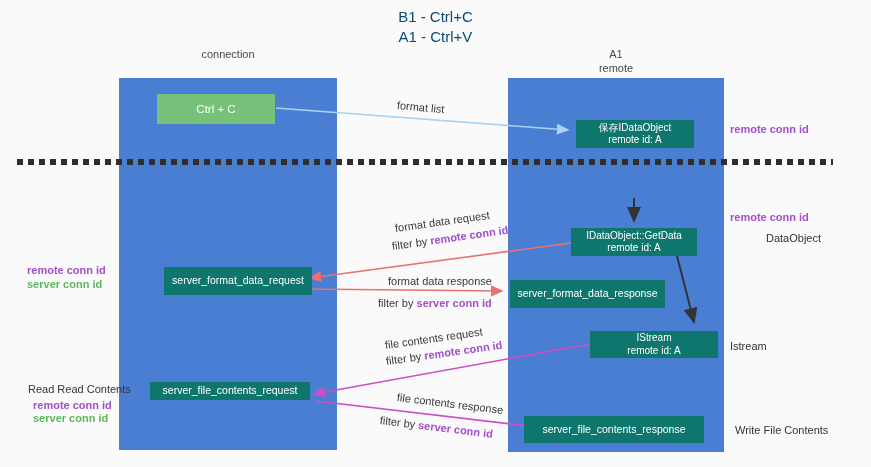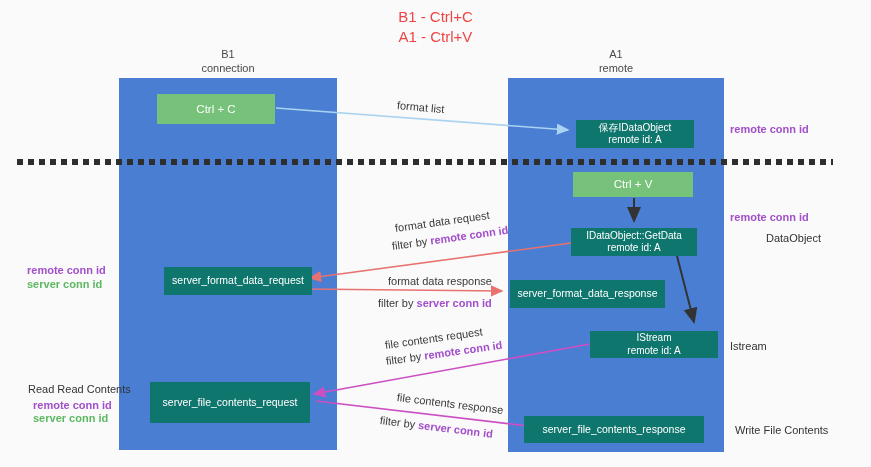--- a/index.html
+++ b/index.html
@@ -3,21 +3,21 @@
 <meta charset="utf-8">
 <style>
   html,body{margin:0;padding:0;}
   body{font-family:"Liberation Sans", sans-serif; background:#e9e9e9;}
   .canvas{
     position:relative; width:871px; height:467px; background:#FAFAFA;
     overflow:hidden; margin:0 auto;
   }
   .title{
     position:absolute; left:0; top:7px; width:871px; text-align:center;
-    font-size:15px; line-height:1.32; color:#ef4444;
+    font-size:15px; line-height:1.32; color:#0c4a6e;
   }
   .lane-header{
     position:absolute; top:48px; text-align:center; font-size:11px;
     line-height:1.25; color:#4a4a4a;
   }
   .lane-header.left{left:119px; width:218px;}
   .lane-header.right{left:508px; width:216px;}
   .lane{position:absolute; top:78px; background:#4A7ED3;}
   .lane.left{left:119px; width:218px; height:372px;}
   .lane.right{left:508px; width:216px; height:374px;}
@@ -31,21 +31,21 @@
   }
   .box.orange{background:#0f766e;}
   .box.green{background:#76C27A;}
   .b-ctrl-c{left:157px; top:94px; width:118px; height:30px; font-size:11.5px;}
   .b-save{left:576px; top:120px; width:118px; height:28px; font-size:10px;}
   .b-ctrl-v{left:573px; top:172px; width:120px; height:25px; font-size:11.5px;}
   .b-getdata{left:571px; top:228px; width:126px; height:28px; font-size:10px;}
   .b-fmt-req{left:164px; top:267px; width:148px; height:28px; font-size:10.5px;}
   .b-fmt-resp{left:510px; top:280px; width:155px; height:28px; font-size:10.5px;}
   .b-istream{left:590px; top:331px; width:128px; height:27px; font-size:10px;}
-  .b-file-req{left:150px; top:382px; width:160px; height:41px; font-size:10.5px;}
+  .b-file-req{left:150px; top:382px; width:160px; height:18px; font-size:10.5px;}
   .b-file-resp{left:524px; top:416px; width:180px; height:27px; font-size:10.5px;}
   .side{position:absolute; font-size:11px; color:#333; white-space:nowrap;}
   .purple{color:#A24FCB; font-weight:bold;}
   .greentx{color:#5CB860; font-weight:bold;}
   .albl{
     position:absolute; font-size:11px; color:#3a3a3a; white-space:nowrap;
     transform-origin:left center;
   }
   .rot-n8{transform:rotate(-8deg);}
   .rot-p7{transform:rotate(7deg);}
@@ -56,21 +56,20 @@
 <body>
 
 <div class="canvas">
 
   <div class="title">
     <div>B1 - Ctrl+C</div>
     <div>A1 - Ctrl+V</div>
   </div>
 
   <div class="lane-header left">
-    <div>B1</div>
     <div>connection</div>
   </div>
   <div class="lane-header right">
     <div>A1</div>
     <div>remote</div>
   </div>
 
   <div class="lane left"></div>
   <div class="lane right"></div>
 
@@ -102,23 +101,20 @@
 
   <div class="box green b-ctrl-c">
     <span>Ctrl + C</span>
   </div>
 
   <div class="box orange b-save">
     <span>保存IDataObject</span>
     <span>remote id: A</span>
   </div>
 
-  <div class="box green b-ctrl-v">
-    <span>Ctrl + V</span>
-  </div>
 
   <div class="box orange b-getdata">
     <span>IDataObject::GetData</span>
     <span>remote id: A</span>
   </div>
 
   <div class="box orange b-fmt-req">
     <span>server_format_data_request</span>
   </div>
 

